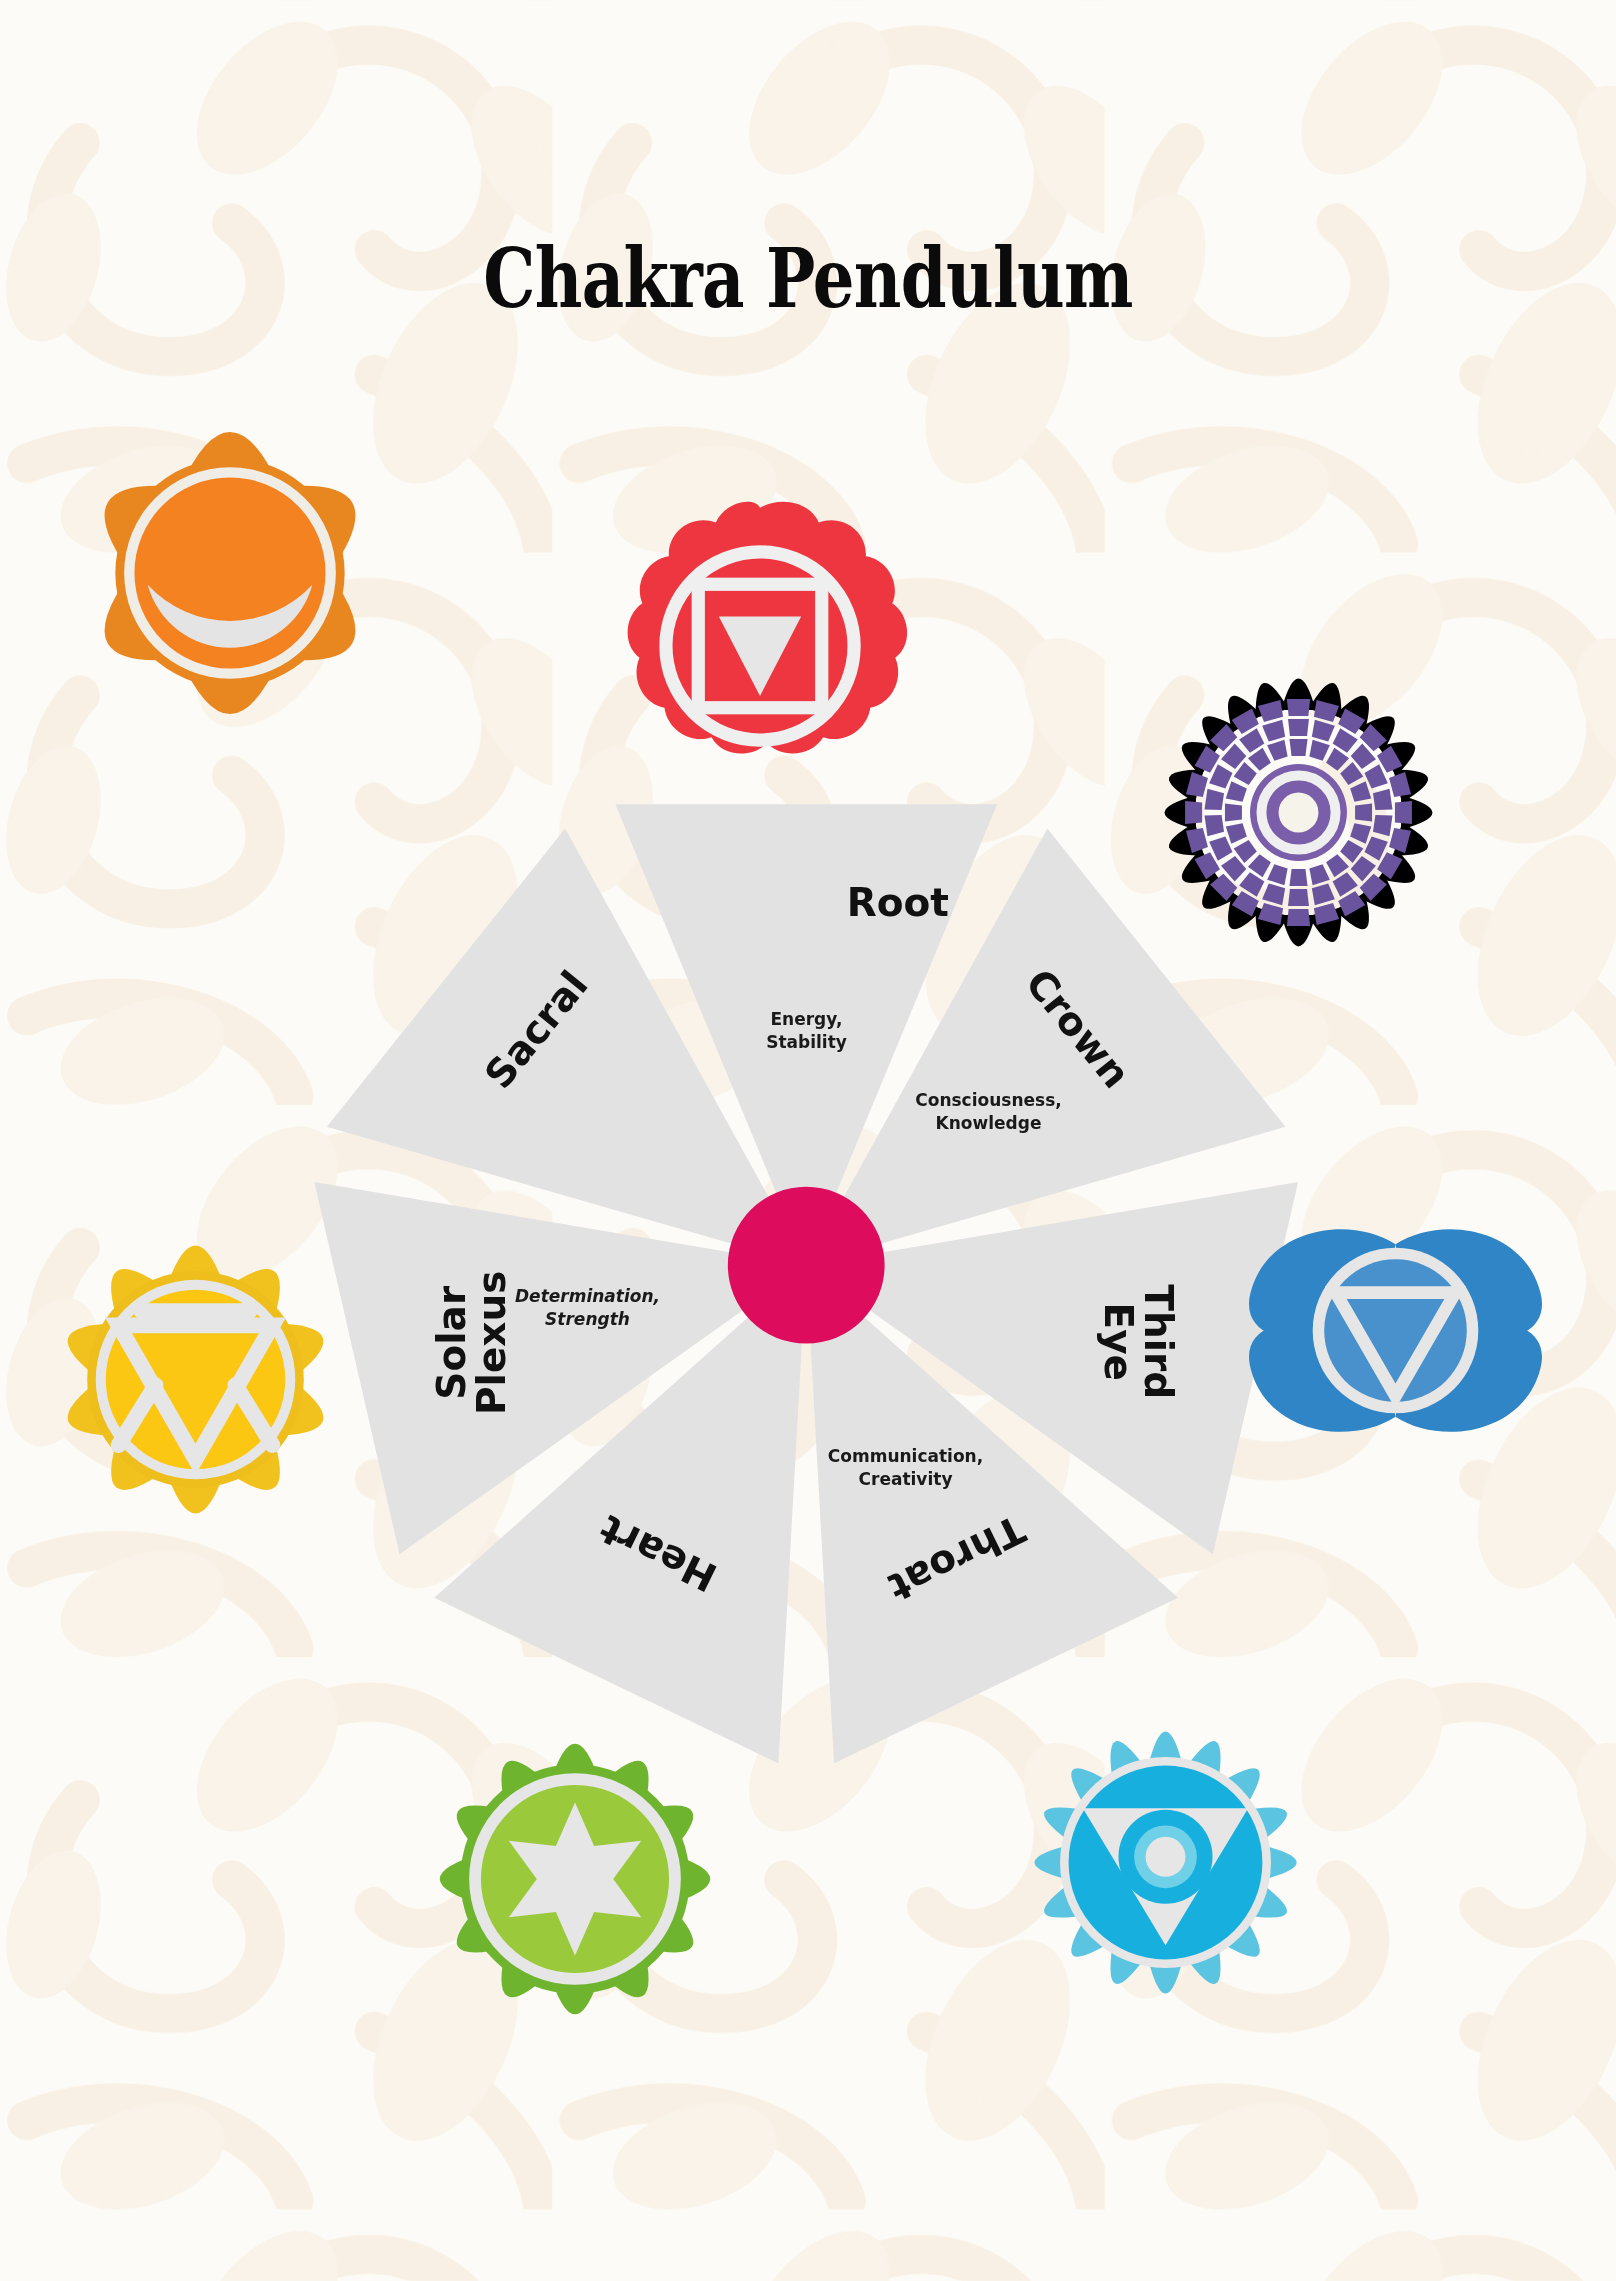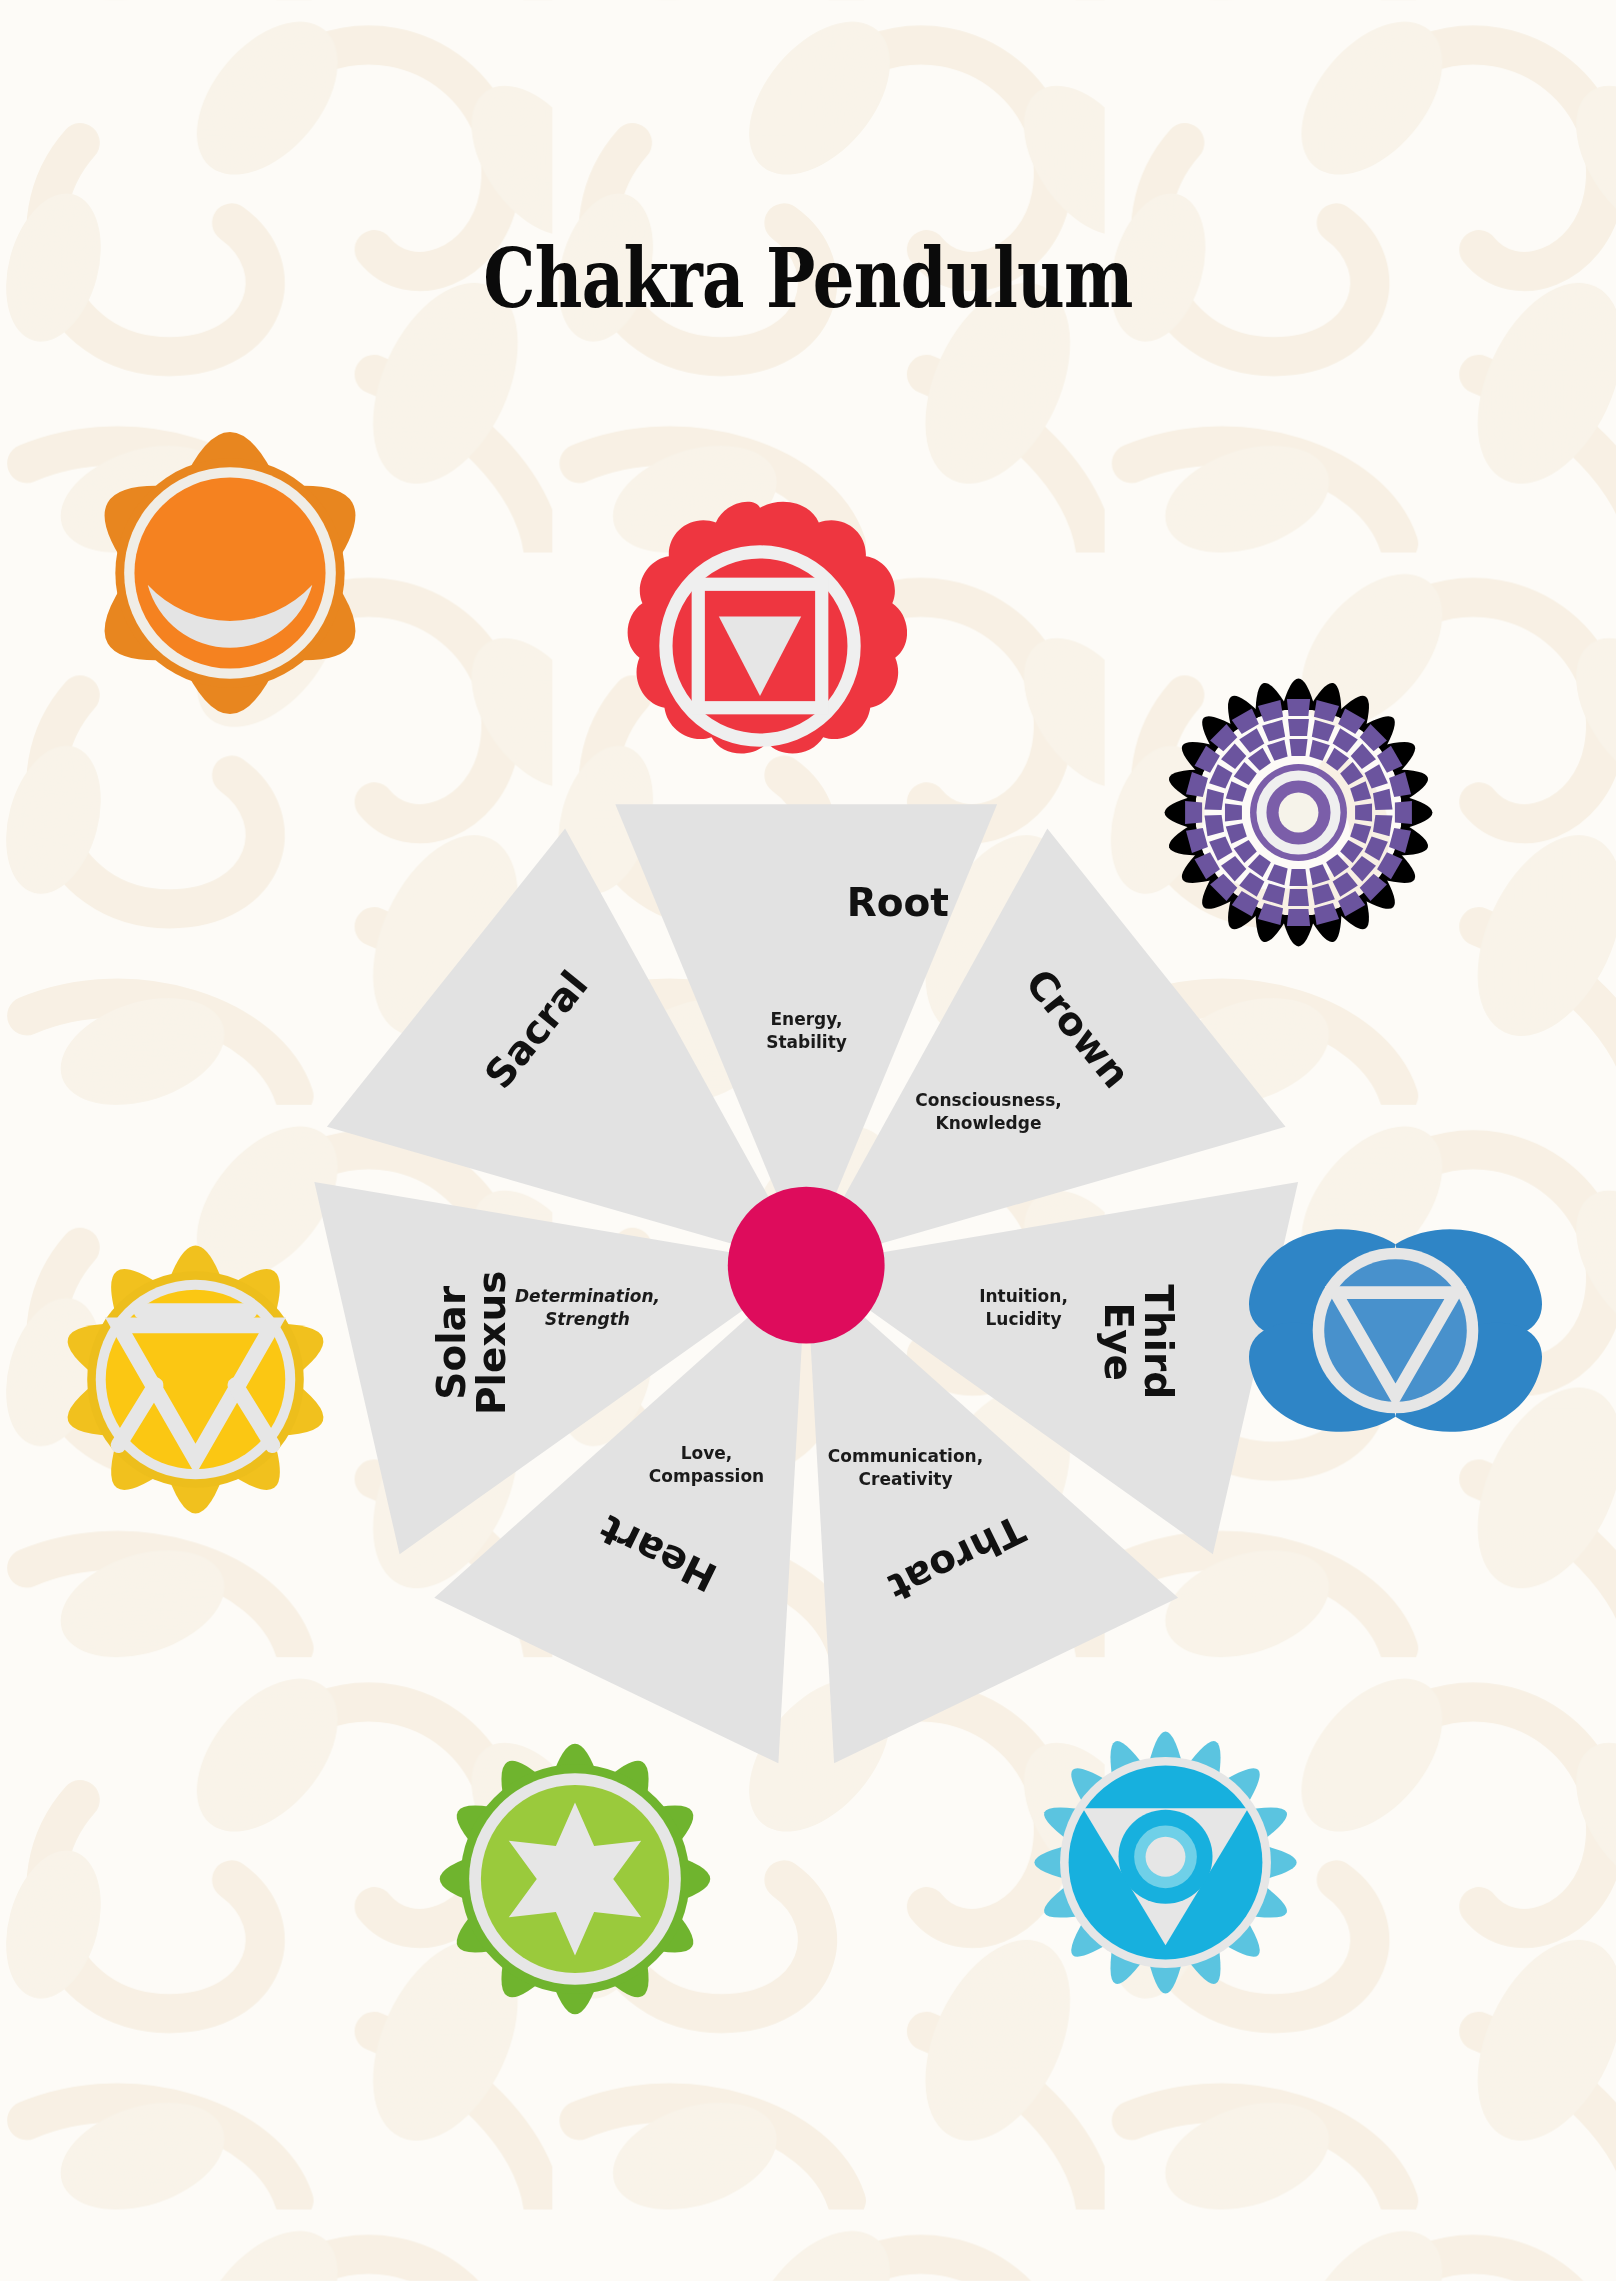--- a/index.html
+++ b/index.html
@@ -581,27 +581,23 @@
 
 <div id="labels">
     <div class="chakra-name" style="left: 664px; top: 883px; width: 285px; transform: rotate(0deg); text-align: right;">Root</div>
     <div class="chakra-keywords" style="left: 673px; top: 1008px; width: 267px; transform: rotate(0deg);">Energy,
 Stability</div>
     <div class="chakra-name" style="left: 935px; top: 1009px; width: 285px; transform: rotate(51deg);">Crown</div>
     <div class="chakra-keywords" style="left: 855px; top: 1089px; width: 267px; transform: rotate(0deg);">Consciousness,
 Knowledge</div>
     <div class="chakra-name" style="left: 996px; top: 1302px; width: 285px; transform: rotate(90deg);">Third
 Eye</div>
-    <div class="chakra-keywords" style="left: 890px; top: 1285px; width: 267px; transform: rotate(0deg);">Intuition,
-Lucidity</div>
     <div class="chakra-name" style="left: 814px; top: 1538px; width: 285px; transform: rotate(154deg);">Throat</div>
     <div class="chakra-keywords" style="left: 772px; top: 1445px; width: 267px; transform: rotate(0deg);">Communication,
 Creativity</div>
     <div class="chakra-name" style="left: 516px; top: 1533px; width: 285px; transform: rotate(206deg);">Heart</div>
-    <div class="chakra-keywords" style="left: 573px; top: 1442px; width: 267px; transform: rotate(0deg);">Love,
-Compassion</div>
     <div class="chakra-name" style="left: 329px; top: 1303px; width: 285px; transform: rotate(-90deg);">Solar
 Plexus</div>
     <div class="chakra-keywords" style="left: 454px; top: 1285px; width: 267px; transform: rotate(0deg); font-style: italic;">Determination,
 Strength</div>
     <div class="chakra-name" style="left: 394px; top: 1010px; width: 285px; transform: rotate(-51deg);">Sacral</div>
   </div>
 
 
 </body></html>

